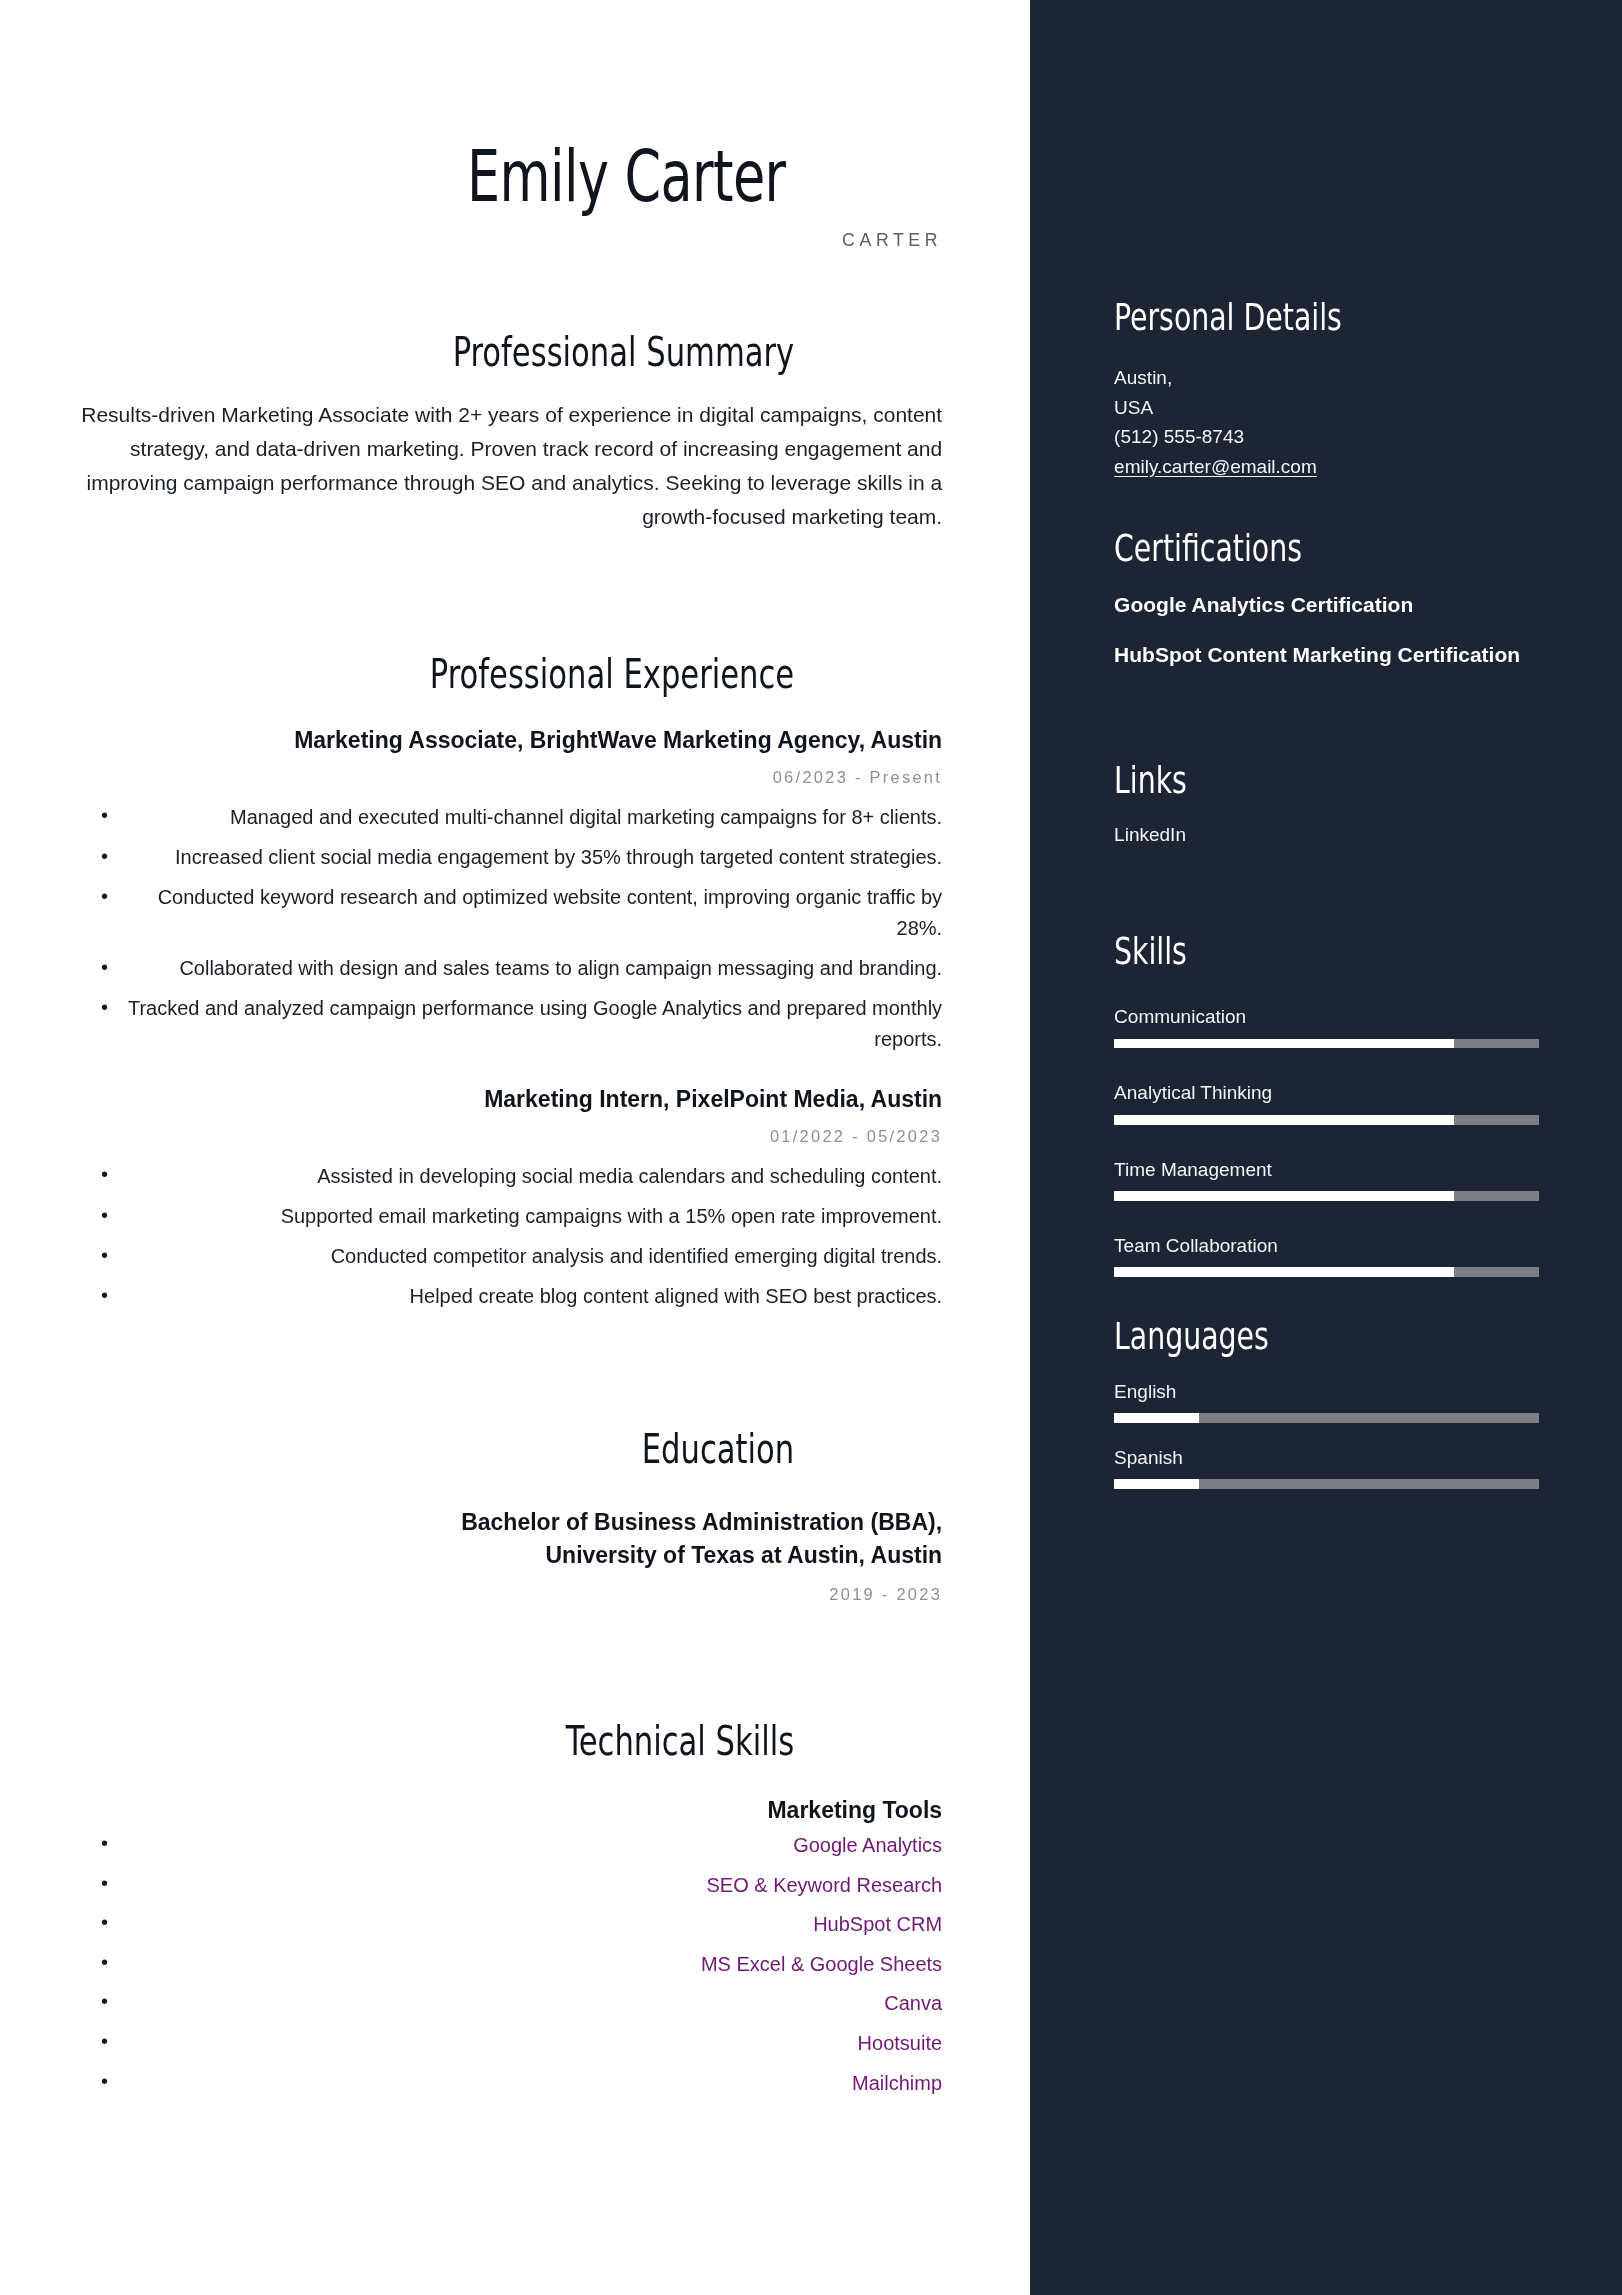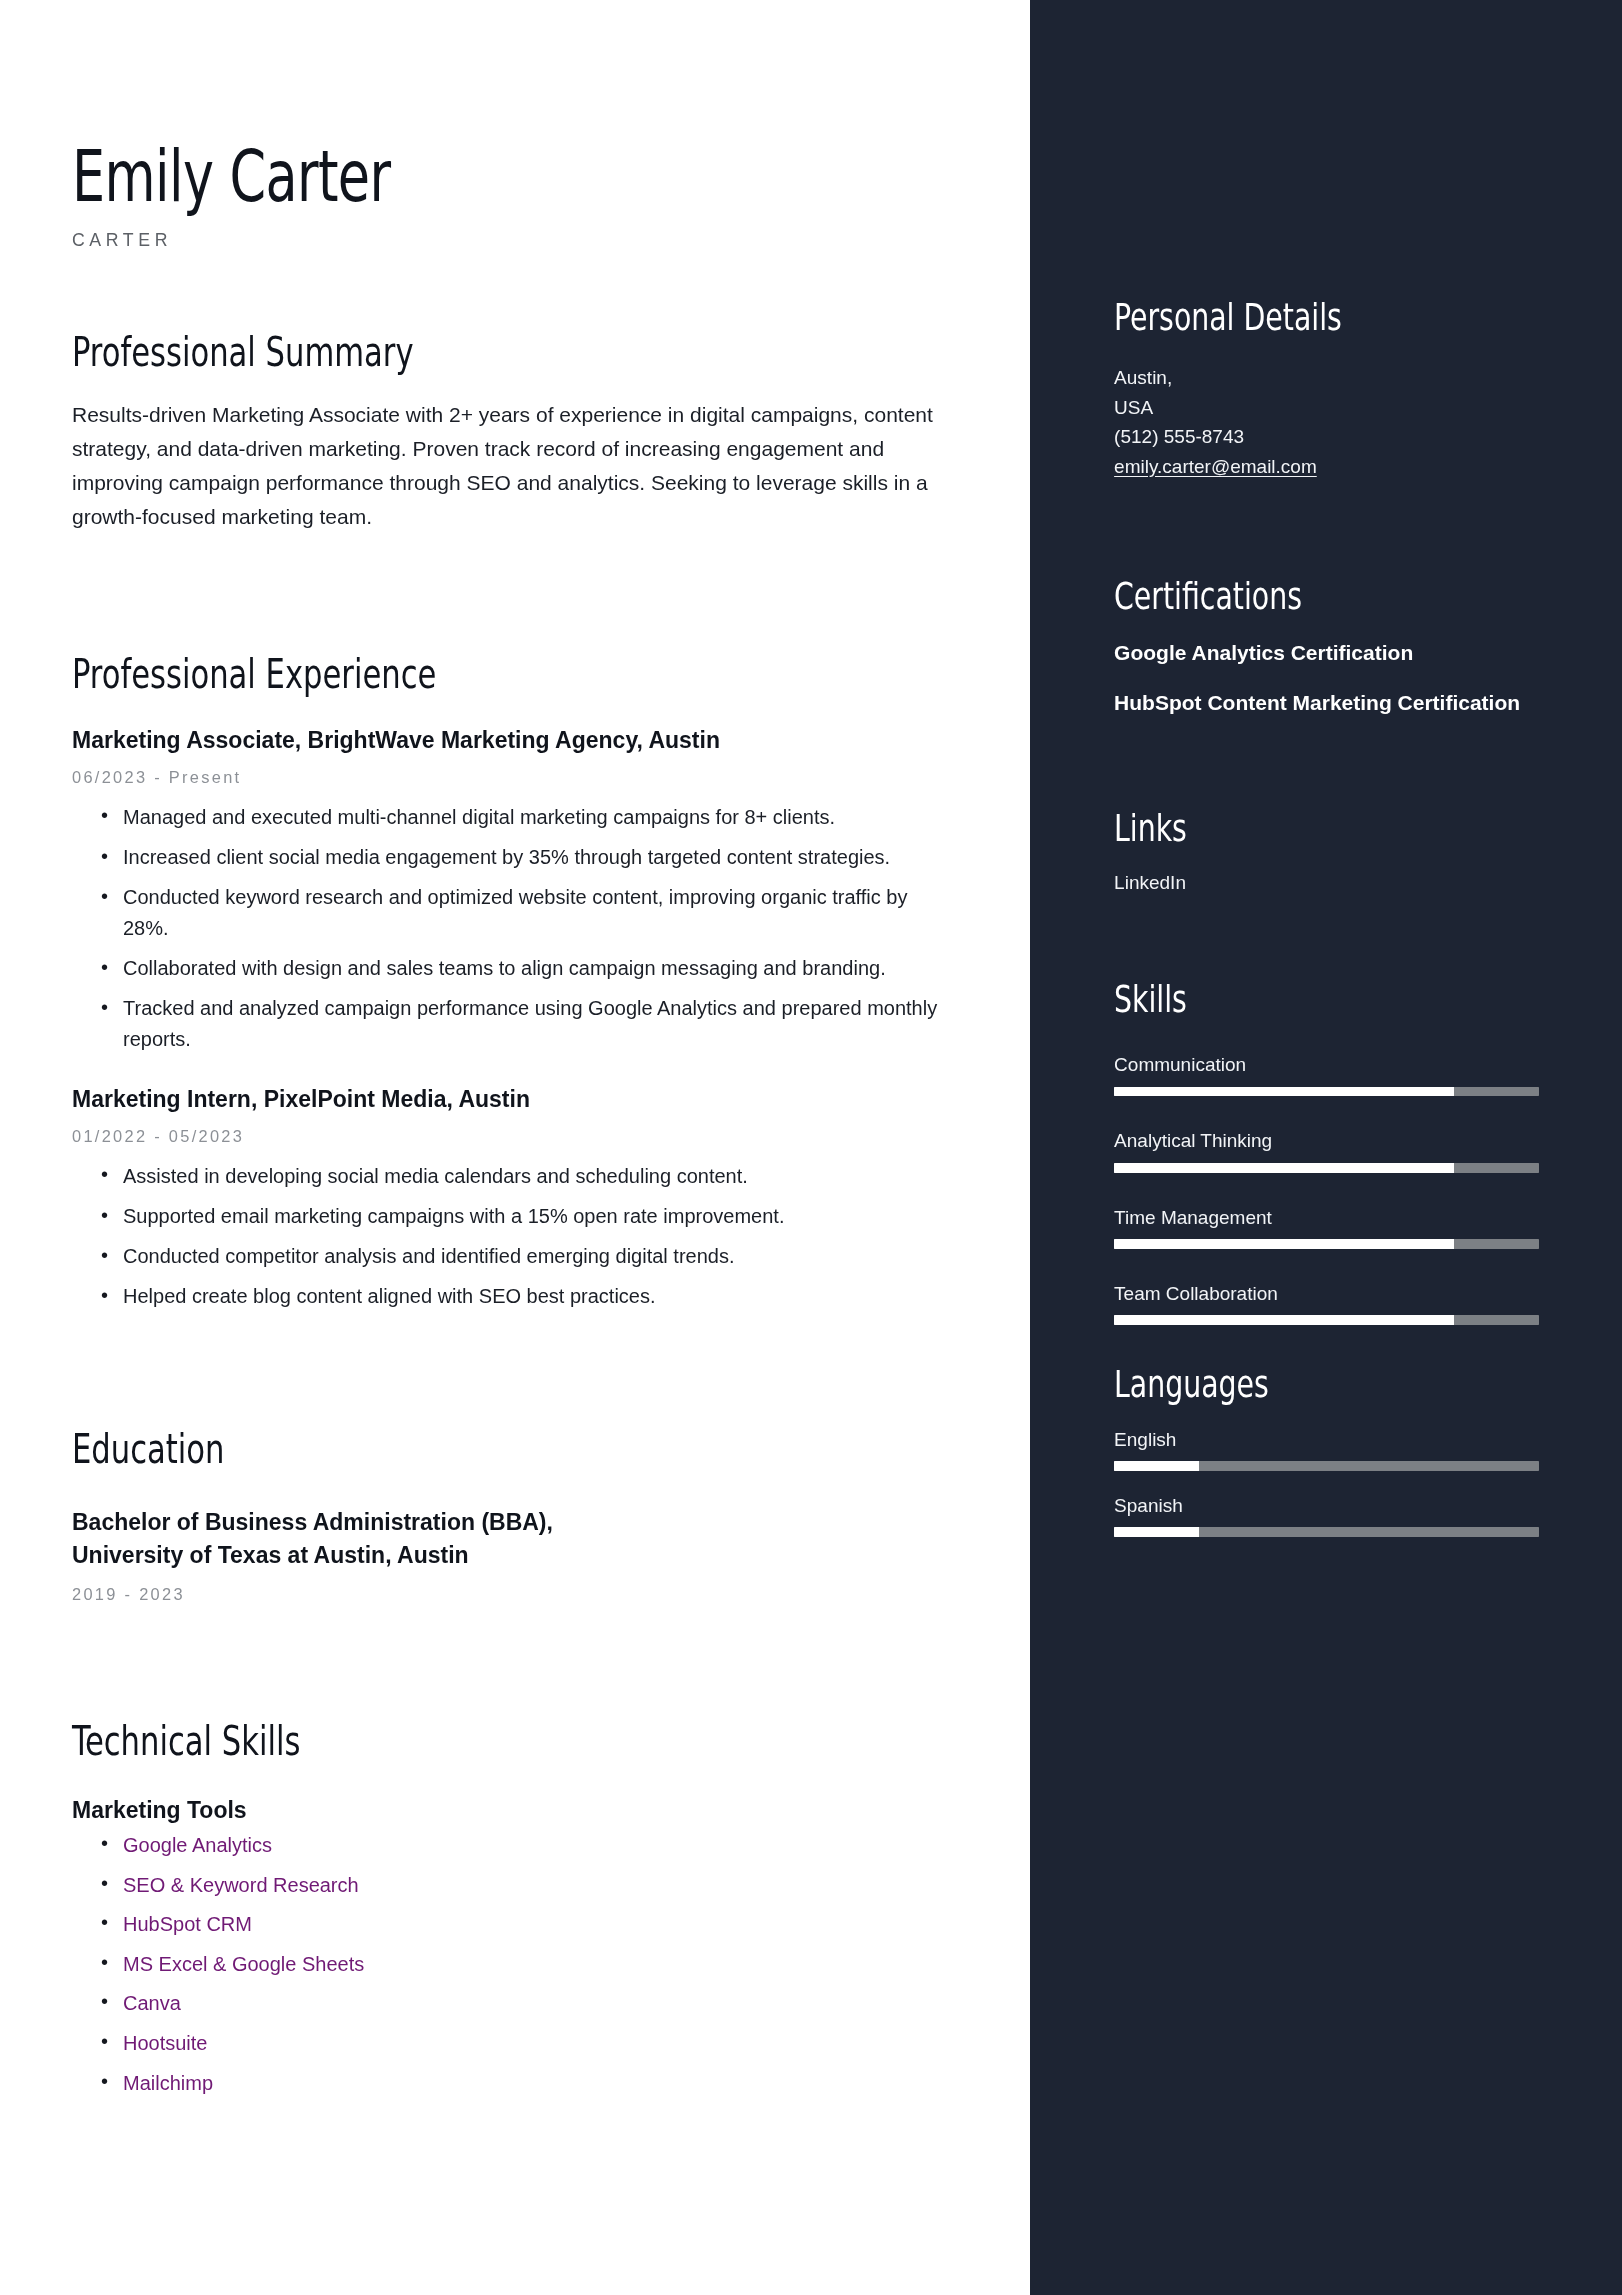--- a/index.html
+++ b/index.html
@@ -8,20 +8,21 @@
     background:#ffffff;
     font-family:"Liberation Sans", sans-serif;
     -webkit-font-smoothing:antialiased;
   }
   .page { position:relative; width:1623px; height:2295px; display:flex; background:#ffffff; overflow:hidden; }
 
   
   .main {
     width:1102px; height:2023px; background:#ffffff;
     padding:141px 88px 0 72px;
+    text-align:right;
   }
 
   .name {
     font-family:"DejaVu Sans Condensed","Liberation Sans Narrow","Liberation Sans", sans-serif;
     font-stretch:condensed;
     font-size:71px; line-height:1.0; font-weight:400;
     color:#10141c; letter-spacing:-0.7px;
     transform:scaleX(0.82); transform-origin:left center;
   }
   .surname-kicker {
@@ -98,21 +99,21 @@
     width:628px; height:2295px; background:#1d2433;
     padding:298px 84px 0 84px; color:#ffffff;
   }
   h3.side-title {
     font-family:"DejaVu Sans Condensed","Liberation Sans Narrow","Liberation Sans", sans-serif;
     font-stretch:condensed;
     font-size:38px; line-height:1.05; font-weight:400; color:#ffffff;
     transform:scaleX(0.83); transform-origin:left center;
   }
   .side-block { }
-  .sb-certs { margin-top:96px; }
+  .sb-certs { margin-top:48px; }
   .sb-links { margin-top:92px; }
   .sb-skills{ margin-top:86px; }
   .sb-langs { margin-top:40px; }
 
   .pd-list { margin-top:25px; }
   .pd-list div { font-size:19px; line-height:1.56; color:#f2f4f7; font-stretch:semi-condensed; }
   .pd-email { text-decoration:underline; text-underline-offset:2.6px; }
 
   .cert-item {
     margin-top:22px; font-size:21px; line-height:1.32; font-weight:700;

